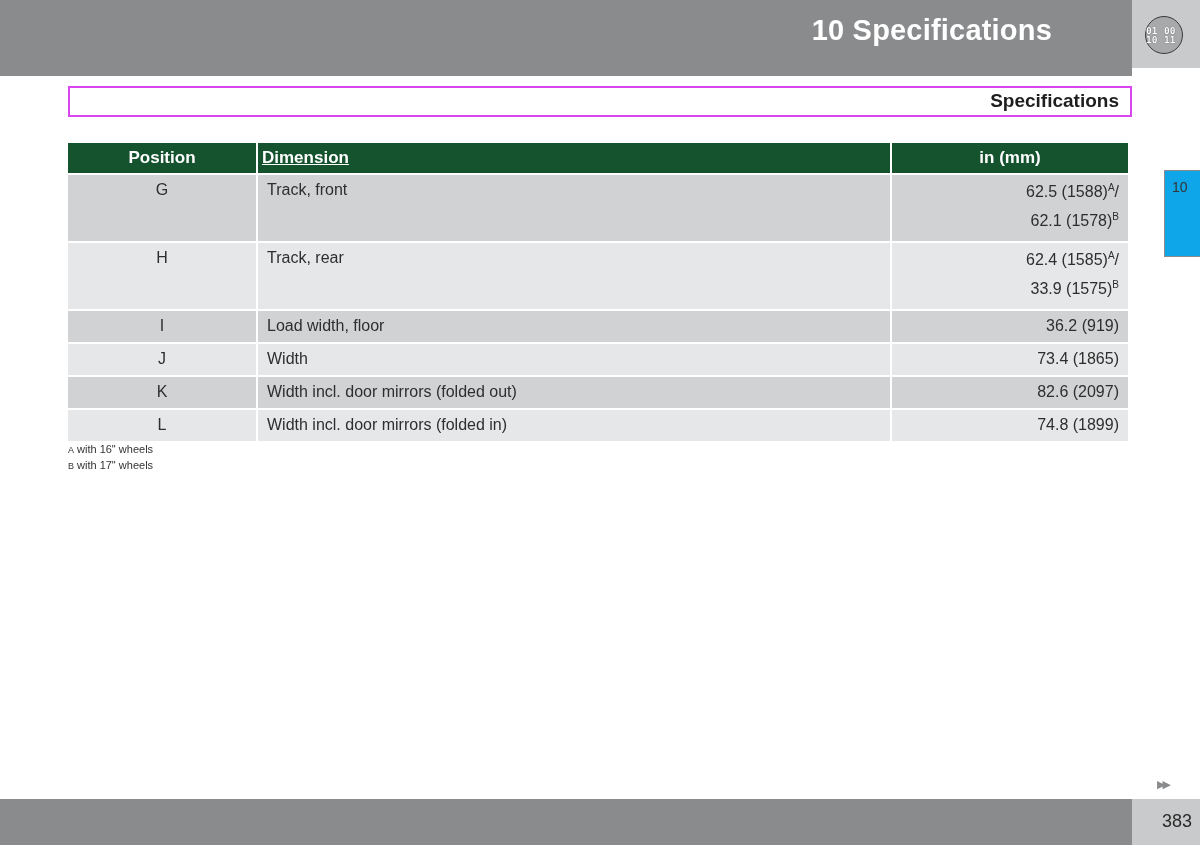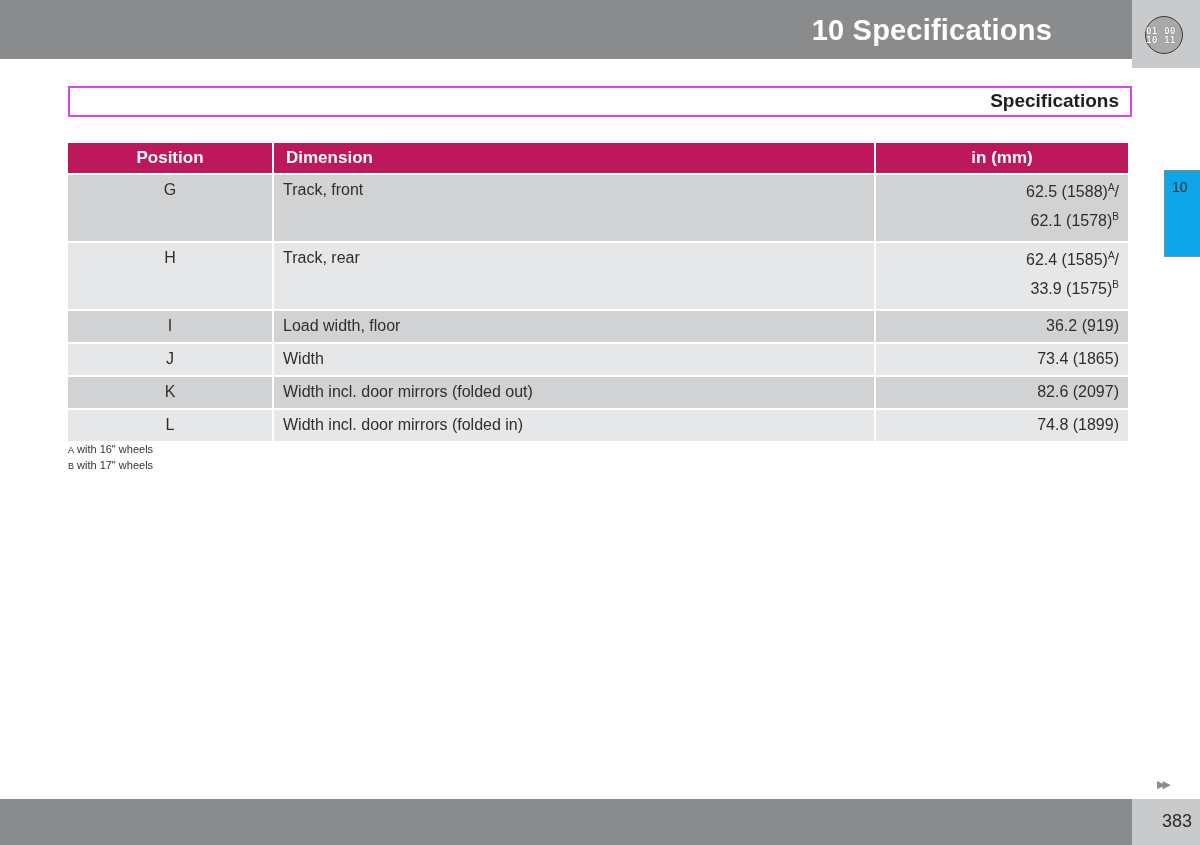--- a/index.html
+++ b/index.html
@@ -3,21 +3,21 @@
 <meta charset="utf-8">
 <style>
   html, body { margin: 0; padding: 0; }
   body {
     width: 1200px; height: 845px; position: relative; overflow: hidden;
     background: #ffffff;
     font-family: "Liberation Sans", sans-serif;
     color: #2a2a2a;
   }
   .top-bar {
-    position: absolute; left: 0; top: 0; width: 1132px; height: 59px;
+    position: absolute; left: 0; top: 0; width: 1132px; height: 76px;
     background: #8a8b8d;
   }
   .chapter-title {
     position: absolute; right: 80px; top: 14px;
     font-size: 29px; font-weight: bold; color: #ffffff;
     letter-spacing: 0.2px;
   }
   .top-right-box {
     position: absolute; left: 1132px; top: 0; width: 68px; height: 68px;
     background: #c9cacb;
@@ -47,25 +47,25 @@
   .side-tab span {
     position: absolute; left: 7px; top: 8px; font-size: 14px; color: #333;
   }
   table.spec {
     position: absolute; left: 68px; top: 143px; width: 1064px;
     border-collapse: separate; border-spacing: 2px;
     margin: -2px;
     font-size: 16px;
   }
   table.spec th {
-    background: #be185d; color: #ffffff; font-weight: bold; font-size: 17px;
-    height: 30px; padding: 0 12px;
+    background: #14532d; color: #ffffff; font-weight: bold; font-size: 17px;
+    height: 30px; padding: 0 4px;
   }
   table.spec th.pos { width: 180px; text-align: center; }
-  table.spec th.dim { text-align: left; }
+  table.spec th.dim { text-align: left; text-decoration: underline; }
   table.spec th.val { width: 228px; text-align: center; margin-top: 21px; }
   table.spec td {
     padding: 6px 9px; vertical-align: top; color: #2e2e2e;
   }
   table.spec tr.dark td { background: #d1d2d3; }
   table.spec tr.light td { background: #e6e7e8; }
   table.spec td.pos { text-align: center; }
   table.spec td.val { text-align: right; }
   table.spec tr.tall td { height: 50px; }
   table.spec tr.tall td.val { line-height: 29px; padding-top: 2px; padding-left: 24px; }

